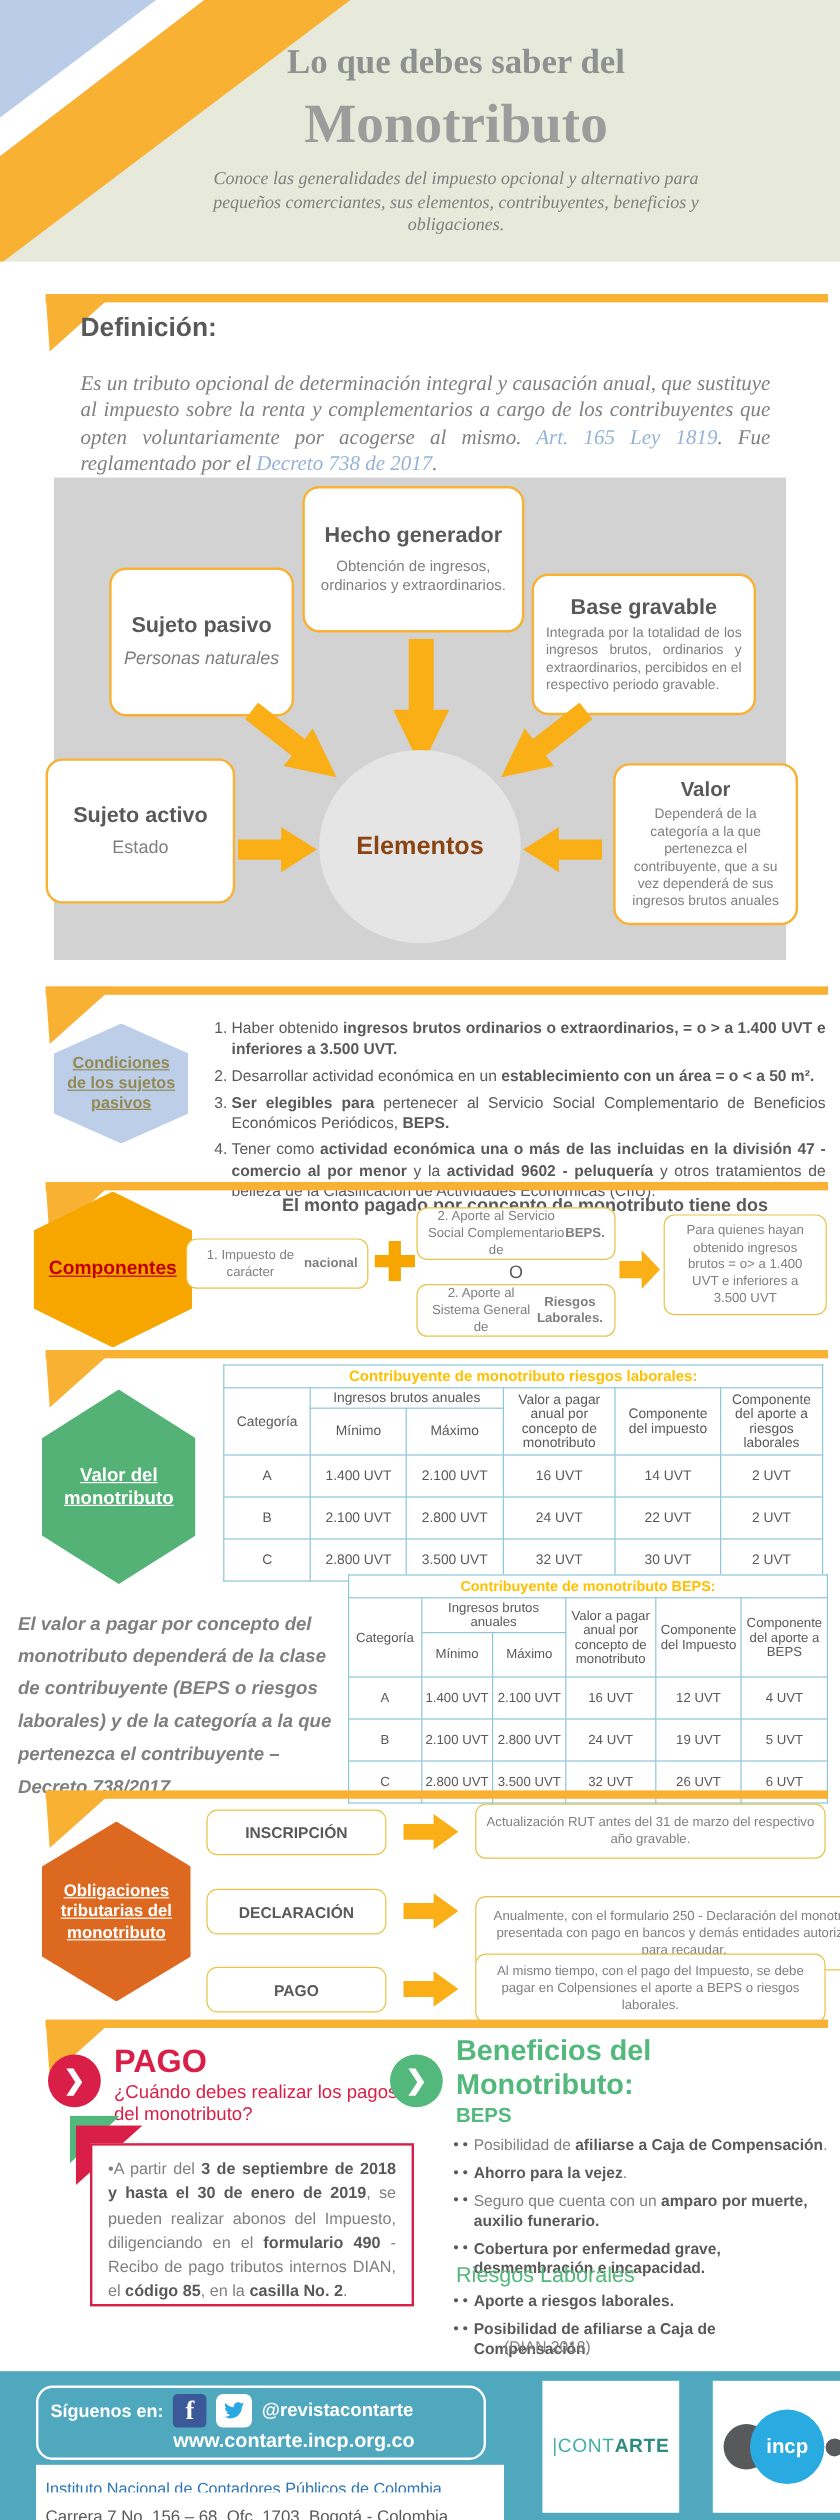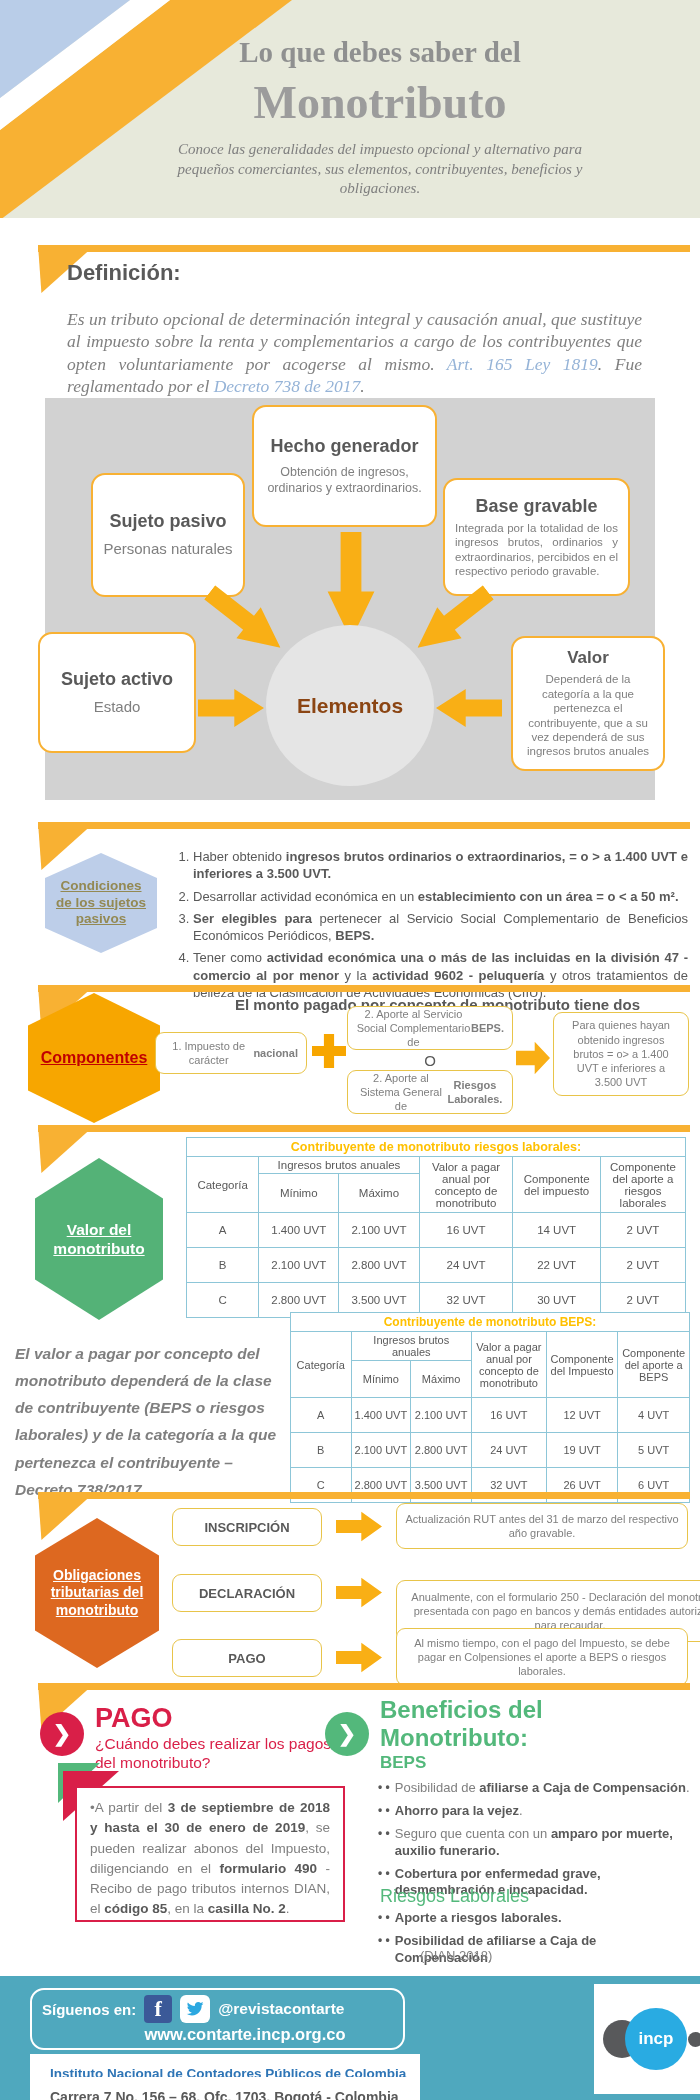--- a/index.html
+++ b/index.html
@@ -92,21 +92,21 @@
   .soc-box{left:30px;top:1988px;width:375px;height:62px;border:2px solid #fff;border-radius:14px;
     box-sizing:border-box;padding:5px 10px;}
   .soc-row{display:flex;align-items:center;gap:8px;}
   .soc-label{color:#fff;font-weight:bold;font-size:15px;}
   .fb{width:28px;height:28px;background:#3B5998;border-radius:4px;display:flex;align-items:center;
     justify-content:center;color:#fff;font-weight:bold;font-size:22px;font-family:"Liberation Serif",serif;}
   .tw{width:30px;height:28px;background:#fff;border-radius:6px;display:flex;align-items:center;justify-content:center;}
   .handle{color:#fff;font-weight:bold;font-size:15.5px;}
   .site{color:#fff;font-weight:bold;font-size:16.5px;text-align:center;margin-top:2px;padding-left:55px;}
   .strip{position:absolute;left:30px;width:390px;height:39px;background:#fff;display:flex;
-    align-items:center;padding-left:20px;box-sizing:border-box;font-weight:bold;}
+    align-items:center;padding-left:8px;box-sizing:border-box;}
   .inst{color:#2E75B6;text-decoration:underline;font-size:13.5px;}
   .addr{color:#595959;font-size:14px;}
   .logo-card{position:absolute;top:1984px;width:114px;height:110px;background:#fff;
     display:flex;align-items:center;justify-content:center;}
   .contarte{font-size:16px;letter-spacing:0.5px;}
   .ct1{color:#45B0A5;}
   .ct2{color:#2E8C7F;font-weight:bold;}
   .incp-wrap{position:relative;width:100px;height:64px;}
   .incp-dark{position:absolute;left:2px;top:13px;width:38px;height:38px;border-radius:50%;background:#58595B;}
   .incp-blue{position:absolute;left:24px;top:1px;width:62px;height:62px;border-radius:50%;background:#29ABE2;
@@ -131,21 +131,21 @@
   <div class="abs sec-title" style="left:67px;top:260px;">Definición:</div>
   <div class="abs def-body"><span>Es un tributo opcional de determinación integral y causación anual, que sustituye al impuesto sobre la renta y complementarios a cargo de los contribuyentes que opten voluntariamente por acogerse al mismo. </span><span style="color: rgb(149, 179, 215);">Art. 165 Ley 1819</span><span>. Fue reglamentado por el </span><span style="color: rgb(149, 179, 215);">Decreto 738 de 2017</span><span>.</span></div>
 
   <div class="abs diagram-bg"></div>
   <div class="card" style="left:252px;top:405px;width:185px;height:122px;">
     <div class="c-title">Hecho generador</div>
     <div class="c-body">Obtención de ingresos, ordinarios y extraordinarios.</div>
   </div>
   <div class="card" style="left:91px;top:473px;width:154px;height:124px;">
     <div class="c-title">Sujeto pasivo</div>
-    <div class="c-body" style="font-size:15px;">Personas naturales</div>
+    <div class="c-body" style="font-size:15px;font-style:italic;">Personas naturales</div>
   </div>
   <div class="card" style="left:443px;top:478px;width:187px;height:118px;">
     <div class="c-title" style="margin-bottom:4px;">Base gravable</div>
     <div class="c-body" style="font-size:11.5px;text-align:justify;">Integrada por la totalidad de los ingresos brutos, ordinarios y extraordinarios, percibidos en el respectivo periodo gravable.</div>
   </div>
   <div class="card" style="left:38px;top:632px;width:158px;height:121px;">
     <div class="c-title">Sujeto activo</div>
     <div class="c-body" style="font-size:15px;">Estado</div>
   </div>
   <div class="card" style="left:511px;top:636px;width:154px;height:135px;">
@@ -362,20 +362,23 @@
       <span class="handle">@revistacontarte</span>
     </div>
     <div class="site">www.contarte.incp.org.co</div>
   </div>
   <div class="strip" style="top:2054px;">
     <span class="inst">Instituto Nacional de Contadores Públicos de Colombia</span>
   </div>
   <div class="strip" style="top:2077px;">
     <span class="addr">Carrera 7 No. 156 – 68, Ofc. 1703, Bogotá - Colombia</span>
   </div>
+  <div class="logo-card" style="left:452px;">
+    <span class="contarte"><span class="ct1">|</span><span class="ct1">CONT</span><span class="ct2">ARTE</span></span>
+  </div>
   <div class="logo-card" style="left:594px;">
     <div class="incp-wrap">
       <div class="incp-dark"></div>
       <div class="incp-blue">
           <span>incp</span>
         </div>
       <div class="incp-dot"></div>
     </div>
   </div>
 

